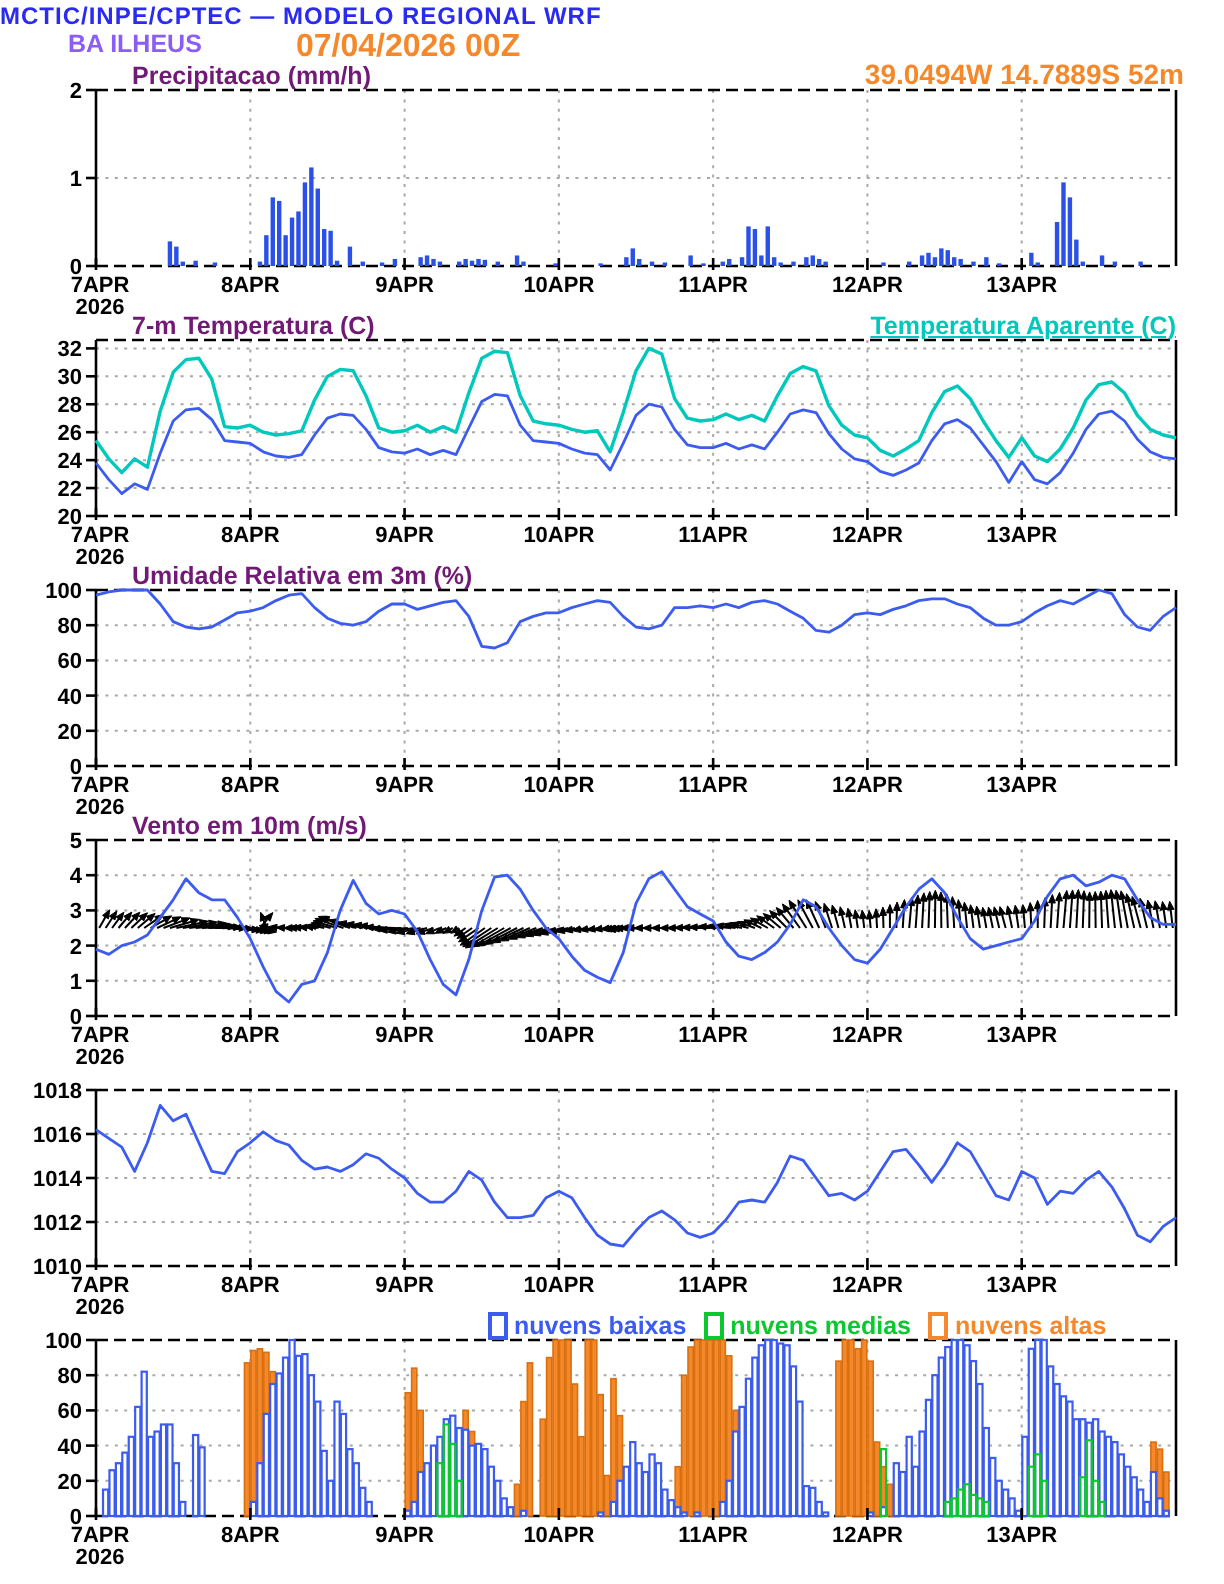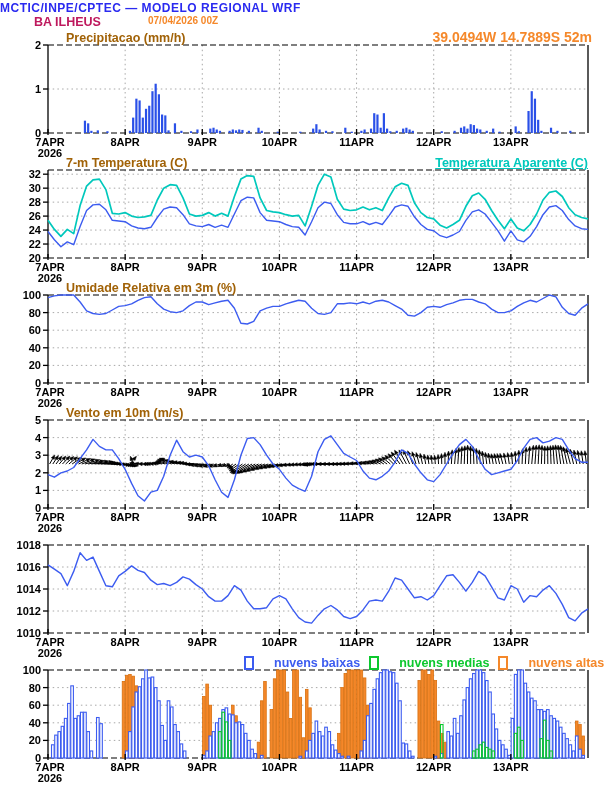--- a/index.html
+++ b/index.html
@@ -1,25 +1,25 @@
 <!DOCTYPE html>
 <html><head>
 <meta charset="utf-8">
 <style>
   html,body{margin:0;padding:0;background:#fff;}
   .page{position:relative;width:612px;height:792px;background:#fff;overflow:hidden;
         font-family:"Liberation Sans",sans-serif;font-weight:bold;}
   .hdr1{position:absolute;top:1px;left:0;width:612px;text-align:left;font-size:12px;letter-spacing:.5px;}
   .hdr2a{position:absolute;top:15px;left:34px;font-size:12.5px;}
-  .hdr2b{position:absolute;top:15px;left:148px;font-size:10px;}
+  .hdr2b{position:absolute;top:15px;left:148px;font-size:16px;}
   .coords{position:absolute;top:29px;right:20px;font-size:14px;}
-  .ptitle{position:absolute;left:66px;font-size:12.5px;color:#a16207;white-space:nowrap;}
+  .ptitle{position:absolute;left:66px;font-size:12.5px;color:#701a75;white-space:nowrap;}
   .rlabel{position:absolute;right:24px;font-size:12.5px;white-space:nowrap;}
   .legend{position:absolute;top:656px;left:244px;display:flex;gap:9px;font-size:12.5px;white-space:nowrap;}
-  .legend .item{display:flex;align-items:center;gap:20px;}
+  .legend .item{display:flex;align-items:center;gap:3px;}
   .legend .box{display:inline-block;width:6px;height:10px;border:2px solid #000;background:#fff;}
   svg text{font-family:"Liberation Sans",sans-serif;font-weight:bold;fill:#000;}
   #charts{position:absolute;top:0;left:0;}
 </style>
 </head>
 <body>
 
 <div class="page">
   <svg id="charts" width="612" height="792">
       <g>
@@ -946,21 +946,21 @@
           <text x="356.57142857142856" y="771" text-anchor="middle" font-size="11">11APR</text>
           <line x1="433.7142857142857" y1="754" x2="433.7142857142857" y2="760" stroke="#000" stroke-width="1.3"></line>
           <text x="433.7142857142857" y="771" text-anchor="middle" font-size="11">12APR</text>
           <line x1="510.85714285714283" y1="754" x2="510.85714285714283" y2="760" stroke="#000" stroke-width="1.3"></line>
           <text x="510.85714285714283" y="771" text-anchor="middle" font-size="11">13APR</text>
         </g>
       </g>
     </svg>
 
   <div class="hdr1" style="color: rgb(42, 42, 240);">MCTIC/INPE/CPTEC — MODELO REGIONAL WRF</div>
-  <div class="hdr2a" style="color: #be185d;">BA ILHEUS</div>
+  <div class="hdr2a" style="color: #8b5cf6;">BA ILHEUS</div>
   <div class="hdr2b" style="color: rgb(245, 136, 42);">07/04/2026 00Z</div>
   <div class="coords" style="color: rgb(245, 136, 42);">39.0494W 14.7889S 52m</div>
 
   <div class="ptitle" style="top:31px">Precipitacao (mm/h)</div>
   <div class="ptitle" style="top:156px">7-m Temperatura (C)</div>
   <div class="rlabel" style="top: 156px; color: rgb(0, 200, 188); text-decoration: underline;">Temperatura Aparente (C)</div>
   <div class="ptitle" style="top:281px">Umidade Relativa em 3m (%)</div>
   <div class="ptitle" style="top:406px">Vento em 10m (m/s)</div>
 
   <div class="legend">

